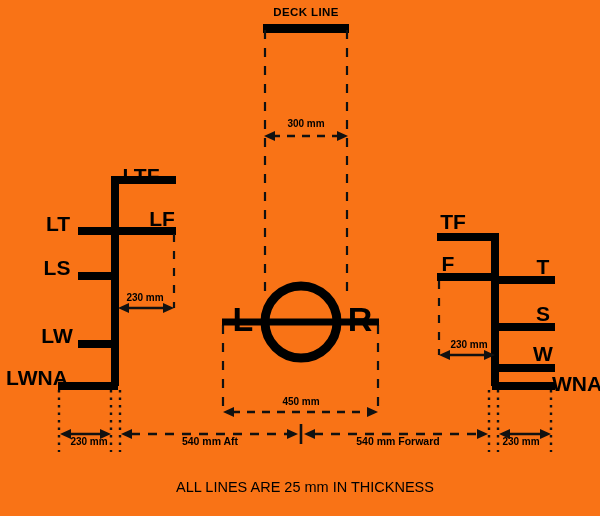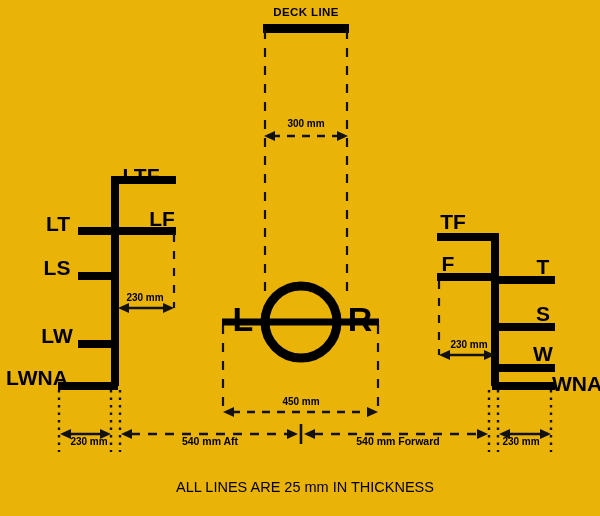--- a/index.html
+++ b/index.html
@@ -7,21 +7,21 @@
     padding: 0;
     background: #ffffff;
   }
   body {
     font-family: "Liberation Sans", sans-serif;
   }
   #stage {
     position: relative;
     width: 600px;
     height: 516px;
-    background: #eab308;
+    background: #f97316;
     overflow: hidden;
   }
   #diagram {
     display: block;
     width: 600px;
     height: 516px;
   }
   .solid-line {
     stroke: #000000;
     stroke-linecap: butt;

